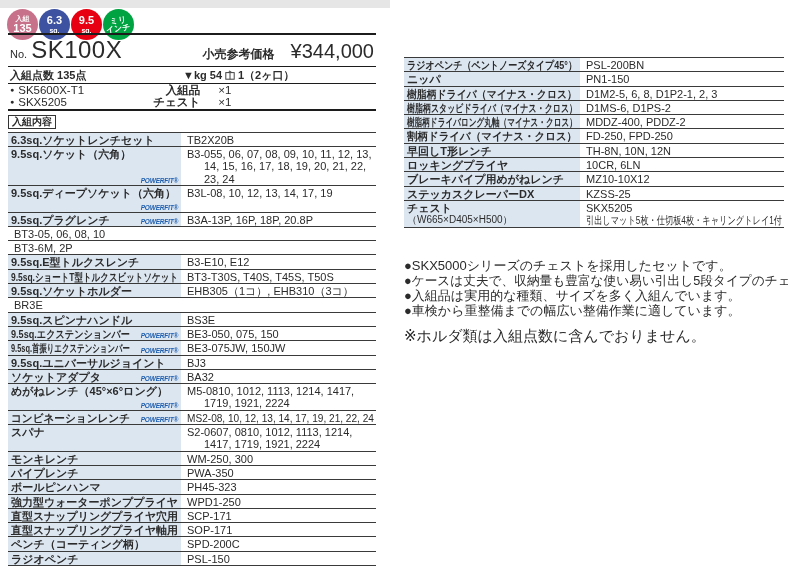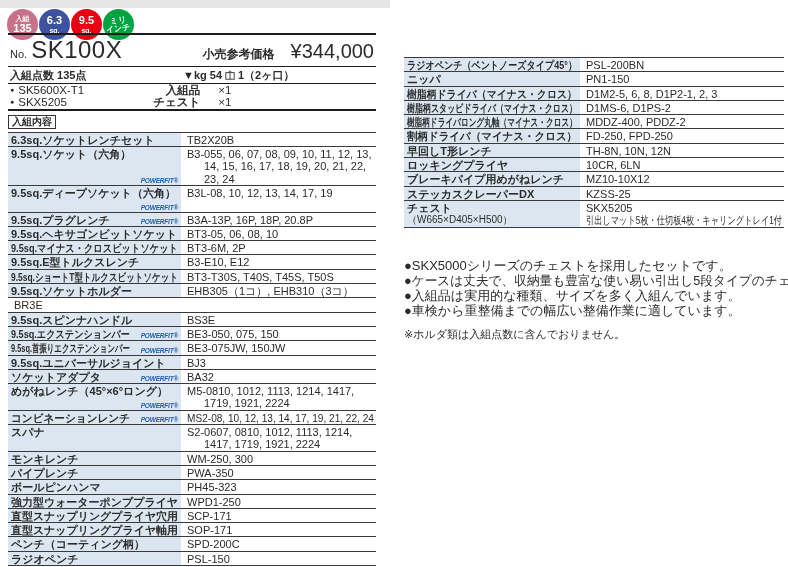--- a/index.html
+++ b/index.html
@@ -49,21 +49,21 @@
   .val{flex:1;padding:1px 2px 0 6px;font-size:11px;min-width:0;}
   .val-text{display:inline-block;line-height:12.3px;vertical-align:top;white-space:nowrap;}
   .val-text.wrapped{display:block;white-space:normal;padding-left:17px;text-indent:-17px;}
   .val2{display:block;line-height:12.3px;}
   .val2 .fit{display:inline-block;white-space:nowrap;}
   .right-col{position:absolute;left:404px;top:57px;width:380px;}
   .right-col .lbl{width:170px;}
   
   .notes{position:absolute;left:404px;top:258px;width:382px;font-size:13px;line-height:15px;}
   .note-line span{display:inline-block;white-space:nowrap;}
-  .footnote{position:absolute;left:404px;top:327px;font-size:11px;}
+  .footnote{position:absolute;left:404px;top:327px;font-size:15px;}
 </style>
 </head>
 <body>
 
 <div class="page">
   <div class="topbar"></div>
 
   <div class="badges" id="badges">
       <div class="badge em-bottom" style="background: rgb(200, 113, 138);">
         <span class="t">入組</span>
@@ -136,25 +136,23 @@
         </div>
         <div class="row two">
           <div class="lbl"><span class="lbl-text fit" style="white-space: nowrap;">9.5sq.ディープソケット（六角）</span><span class="pf-logo">POWERFIT®</span></div>
           <div class="val"><span class="val-text fit wrappable" style="white-space: nowrap;">B3L-08, 10, 12, 13, 14, 17, 19</span></div>
         </div>
         <div class="row">
           <div class="lbl"><span class="lbl-text fit" style="white-space: nowrap;">9.5sq.プラグレンチ</span><span class="pf-logo">POWERFIT®</span></div>
           <div class="val"><span class="val-text fit wrappable" style="white-space: nowrap;">B3A-13P, 16P, 18P, 20.8P</span></div>
         </div>
         <div class="row">
-          <div class="lbl"><span class="lbl-text fit" style="white-space: nowrap;">9.5sq.ヘキサゴンビットソケット</span></div>
           <div class="val"><span class="val-text fit wrappable" style="white-space: nowrap;">BT3-05, 06, 08, 10</span></div>
         </div>
         <div class="row">
-          <div class="lbl"><span class="lbl-text fit" style="white-space: nowrap; transform-origin: left center; transform: scaleX(0.836);">9.5sq.マイナス・クロスビットソケット</span></div>
           <div class="val"><span class="val-text fit wrappable" style="white-space: nowrap;">BT3-6M, 2P</span></div>
         </div>
         <div class="row">
           <div class="lbl"><span class="lbl-text fit" style="white-space: nowrap;">9.5sq.E型トルクスレンチ</span></div>
           <div class="val"><span class="val-text fit wrappable" style="white-space: nowrap;">B3-E10, E12</span></div>
         </div>
         <div class="row">
           <div class="lbl"><span class="lbl-text fit" style="white-space: nowrap; transform-origin: left center; transform: scaleX(0.768);">9.5sq.ショートT型トルクスビットソケット</span></div>
           <div class="val"><span class="val-text fit wrappable" style="white-space: nowrap;">BT3-T30S, T40S, T45S, T50S</span></div>
         </div>

